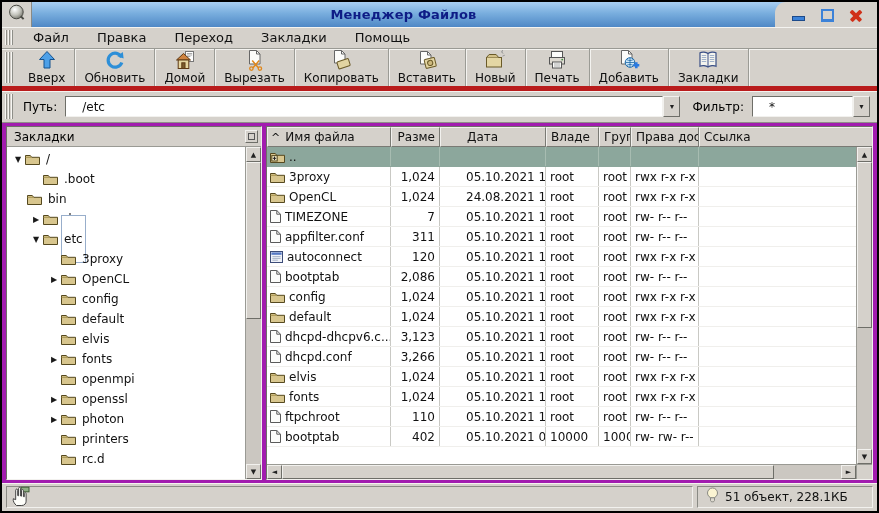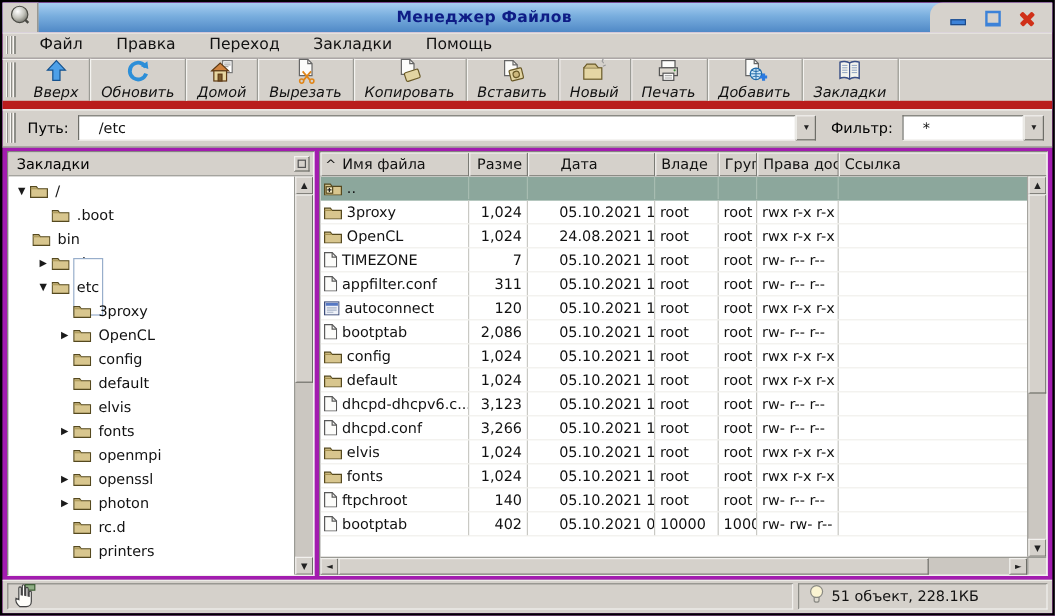--- a/index.html
+++ b/index.html
@@ -27,21 +27,21 @@
   .ctl-close-glyph::after { transform: rotate(-45deg); }
 
   
   .grip { align-self: stretch; flex: none; width: 9px; margin: 3px 5px 3px 3px;
     background: repeating-linear-gradient(90deg,#f7f6f3 0 1px,#8e8e88 1px 2px,#d5d1cb 2px 3px); }
   .menubar { height: 22px; flex: none; display: flex; align-items: center; background: #d5d1cb;
     border-bottom: 1px solid #9a9a94; box-shadow: inset 0 1px 0 #f4f3f0; }
   .menu-item { padding: 0 14px; font-size: 13px; color: #111; }
 
   .toolbar { height: 42px; flex: none; display: flex; align-items: stretch; background: #d5d1cb;
-    border-bottom: 7px solid #b91c1c; box-shadow: inset 0 1px 0 #f4f3f0; font-style: italic; }
+    border-bottom: 5px solid #b91c1c; box-shadow: inset 0 1px 0 #f4f3f0; }
   .tbtn { display: flex; flex-direction: column; align-items: center; justify-content: center;
     gap: 0; padding: 1px 9px 2px; font-size: 12px; color: #111; }
   .tico { height: 22px; display: flex; align-items: flex-end; }
   .tsep { width: 1px; flex: none; background: #9b9b95; box-shadow: 1px 0 0 #f4f3f0; }
 
   .pathbar { height: 32px; flex: none; display: flex; align-items: center; background: #d5d1cb;
     border-bottom: 1px solid #8f8f89; box-shadow: inset 0 1px 0 #f4f3f0; padding-right: 7px; }
   .bar-label { font-size: 12px; margin: 0 8px 0 4px; }
   .combo { display: flex; height: 21px; }
   .combo.path { flex: 1; }
@@ -113,21 +113,21 @@
   .fic { flex: none; display: flex; margin-right: 4px; }
   .trow.selected { background: #8ca79c; border-bottom-color: #8ca79c; }
   .trow.selected .td { border-right-color: #a7bcb1; }
 
   
   .statusbar { height: 28px; flex: none; display: flex; gap: 4px; padding: 3px 4px;
     background: #d5d1cb; box-shadow: inset 0 1px 0 #f4f3f0; }
   .status-box { border: 1px solid; border-color: #8a8a84 #f2f1ee #f2f1ee #8a8a84;
     display: flex; align-items: center; font-size: 12px; color: #111; }
   .status-left { flex: 1; padding: 0 4px; }
-  .status-right { width: 208px; flex: none; gap: 6px; padding: 0 8px; }
+  .status-right { width: 176px; flex: none; gap: 6px; padding: 0 8px; }
 </style>
 </head>
 <body>
 
 <div class="screen">
 <div class="window">
 
   <div class="titlebar">
     <div class="win-icon">
       <span>
@@ -460,31 +460,31 @@
                 <span class="tree-label">photon</span>
               </div>
               <div class="tree-row" style="padding-left: 40px;">
                 <span class="tree-arrow"></span>
                 <span class="tree-ficon">
                   <svg width="15" height="12" viewBox="0 0 15 12">
                     <path d="M.5 11.5v-9h4.8l1.4 1.8h7.8v7.2z" fill="#d8c68e" stroke="#55491f"></path>
                     <path d="M.5 4.3h6.2" stroke="#a5914f" fill="none"></path>
                   </svg>
                 </span>
+                <span class="tree-label">printers</span>
+              </div>
+              <div class="tree-row" style="padding-left: 40px;">
+                <span class="tree-arrow"></span>
+                <span class="tree-ficon">
+                  <svg width="15" height="12" viewBox="0 0 15 12">
+                    <path d="M.5 11.5v-9h4.8l1.4 1.8h7.8v7.2z" fill="#d8c68e" stroke="#55491f"></path>
+                    <path d="M.5 4.3h6.2" stroke="#a5914f" fill="none"></path>
+                  </svg>
+                </span>
                 <span class="tree-label">rc.d</span>
-              </div>
-              <div class="tree-row" style="padding-left: 40px;">
-                <span class="tree-arrow"></span>
-                <span class="tree-ficon">
-                  <svg width="15" height="12" viewBox="0 0 15 12">
-                    <path d="M.5 11.5v-9h4.8l1.4 1.8h7.8v7.2z" fill="#d8c68e" stroke="#55491f"></path>
-                    <path d="M.5 4.3h6.2" stroke="#a5914f" fill="none"></path>
-                  </svg>
-                </span>
-                <span class="tree-label">printers</span>
               </div>
             </div>
         <div class="vscroll">
           <div class="sbtn">▲</div>
           <div class="strack">
             <div class="sthumb" style="top:0;height:52%;"></div>
           </div>
           <div class="sbtn">▼</div>
         </div>
       </div>
@@ -743,21 +743,21 @@
               <div class="trow">
                 <div class="td c0">
                   <span class="fic">
                     <svg width="11" height="13" viewBox="0 0 11 13">
                       <path d="M.5.5h6.3l3.7 3.7v8.3H.5z" fill="#fcfcfa" stroke="#5a5a5a"></path>
                       <path d="M6.8.5v3.7h3.7" fill="none" stroke="#5a5a5a"></path>
                     </svg>
                   </span>
                   <span>ftpchroot</span>
                 </div>
-                <div class="td c1">140</div>
+                <div class="td c1">110</div>
                 <div class="td c2">05.10.2021 11:33</div>
                 <div class="td c3">root</div>
                 <div class="td c4">root</div>
                 <div class="td c5">rw- r-- r--</div>
                 <div class="td c6"></div>
               </div>
               <div class="trow">
                 <div class="td c0">
                   <span class="fic">
                     <svg width="11" height="13" viewBox="0 0 11 13">

